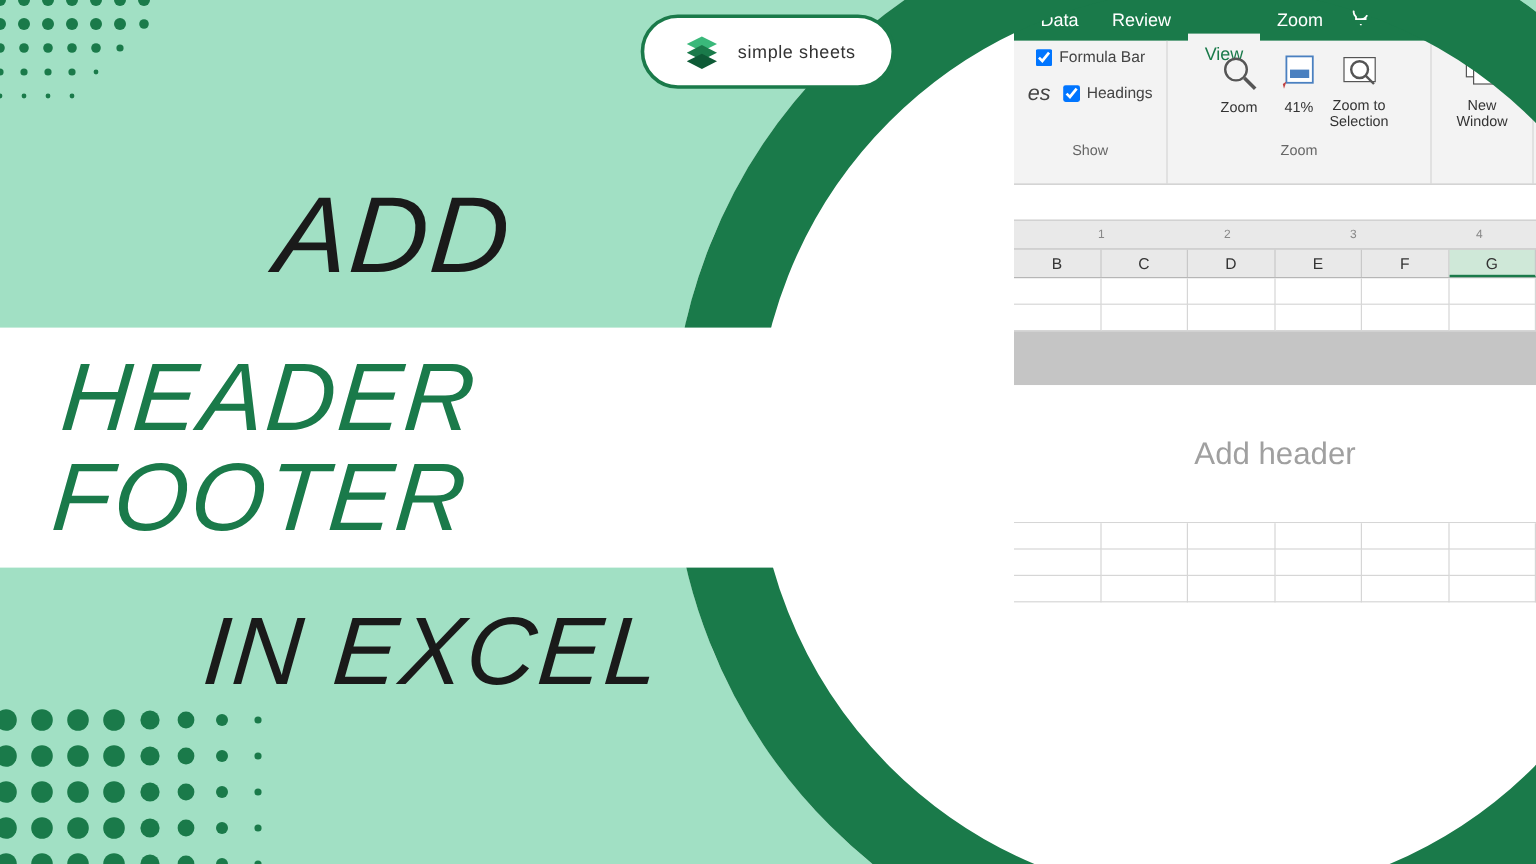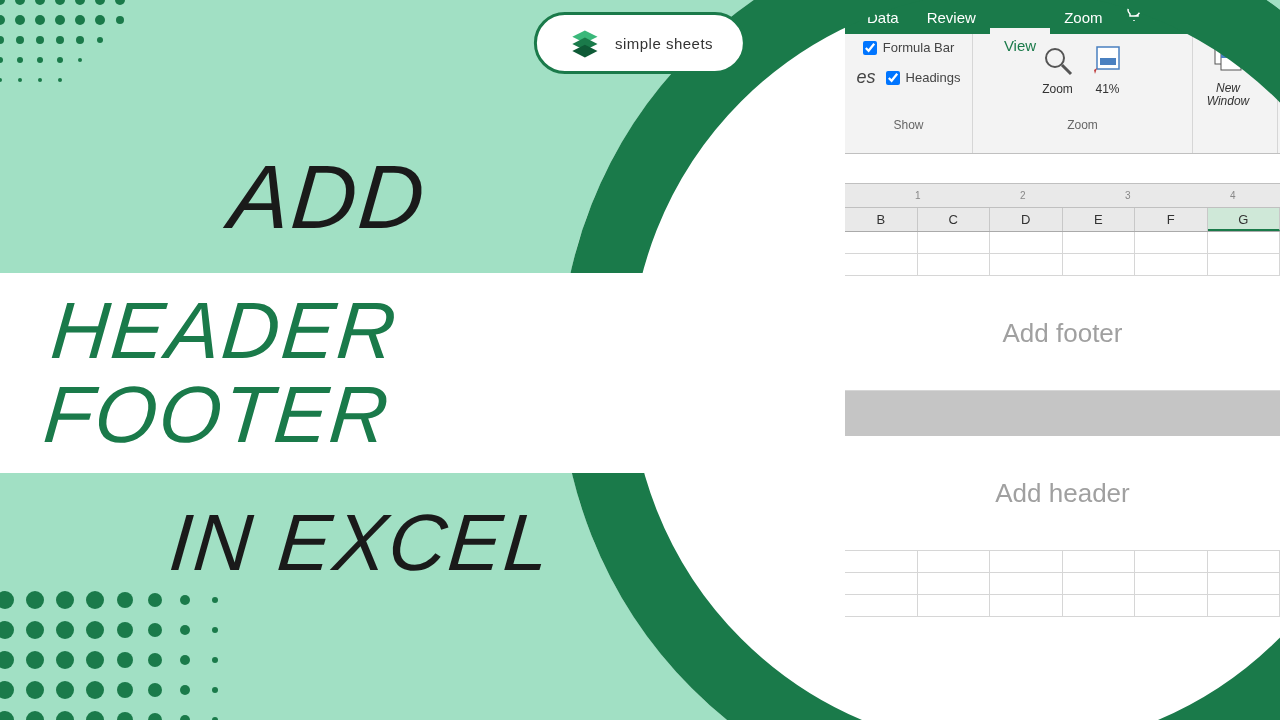--- a/index.html
+++ b/index.html
@@ -144,21 +144,21 @@
   position: absolute;
   bottom: 21px;
   left: 0;
   right: 0;
   text-align: center;
   font-size: 12px;
   color: #666;
 }
 .g-show { width: 128px; }
 .g-zoom { width: 220px; display: flex; justify-content: center; padding-top: 10px; }
-.g-window { width: 85px; display: flex; padding-top: 10px; font-style: italic; }
+.g-window { width: 85px; display: flex; justify-content: center; padding-top: 10px; }
 .chk-row {
   display: flex;
   align-items: center;
   gap: 6px;
   font-size: 13px;
   color: #444;
   margin-bottom: 12px;
   justify-content: center;
 }
 .chk-row input { width: 14px; height: 14px; }
@@ -527,20 +527,28 @@
           <span>Zoom</span>
         </div>
         <div class="rbtn">
           <svg viewBox="0 0 34 34">
               <rect x="6" y="3" width="22" height="22" fill="#fff" stroke="#4a80c0" stroke-width="1.5"></rect>
               <rect x="9" y="14" width="16" height="7" fill="#4a80c0"></rect>
               <path d="M3 26 L6 24 L4 30 Z" fill="#c04040"></path>
             </svg>
           <span>41%</span>
         </div>
+        <div class="rbtn">
+          <svg viewBox="0 0 34 34">
+              <rect x="4" y="4" width="26" height="20" fill="#fff" stroke="#555"></rect>
+              <circle cx="17" cy="14" r="7" fill="none" stroke="#555" stroke-width="2"></circle>
+              <line x1="22" y1="19" x2="29" y2="26" stroke="#555" stroke-width="2"></line>
+            </svg>
+          <div class="twoline"><span>Zoom to</span><br><span>Selection</span></div>
+        </div>
         <div class="group-label">Zoom</div>
       </div>
       <div class="rgroup g-window">
         <div class="rbtn">
           <svg viewBox="0 0 34 34">
               <rect x="4" y="4" width="20" height="16" fill="#fff" stroke="#555"></rect>
               <rect x="10" y="10" width="20" height="16" fill="#fff" stroke="#555"></rect>
               <rect x="10" y="10" width="20" height="4" fill="#4a80c0"></rect>
             </svg>
           <div class="twoline"><span>New</span><br><span>Window</span></div>
@@ -578,21 +586,20 @@
       <div class="row">
           <div class="cell"></div>
           <div class="cell"></div>
           <div class="cell"></div>
           <div class="cell"></div>
           <div class="cell"></div>
           <div class="cell"></div>
         </div>
     </div>
 
-    <div class="hf-area">Add footer</div>
     <div class="gap"></div>
     <div class="hf-area">Add header</div>
 
     <div class="sheet-body">
       <div class="row">
           <div class="cell"></div>
           <div class="cell"></div>
           <div class="cell"></div>
           <div class="cell"></div>
           <div class="cell"></div>

